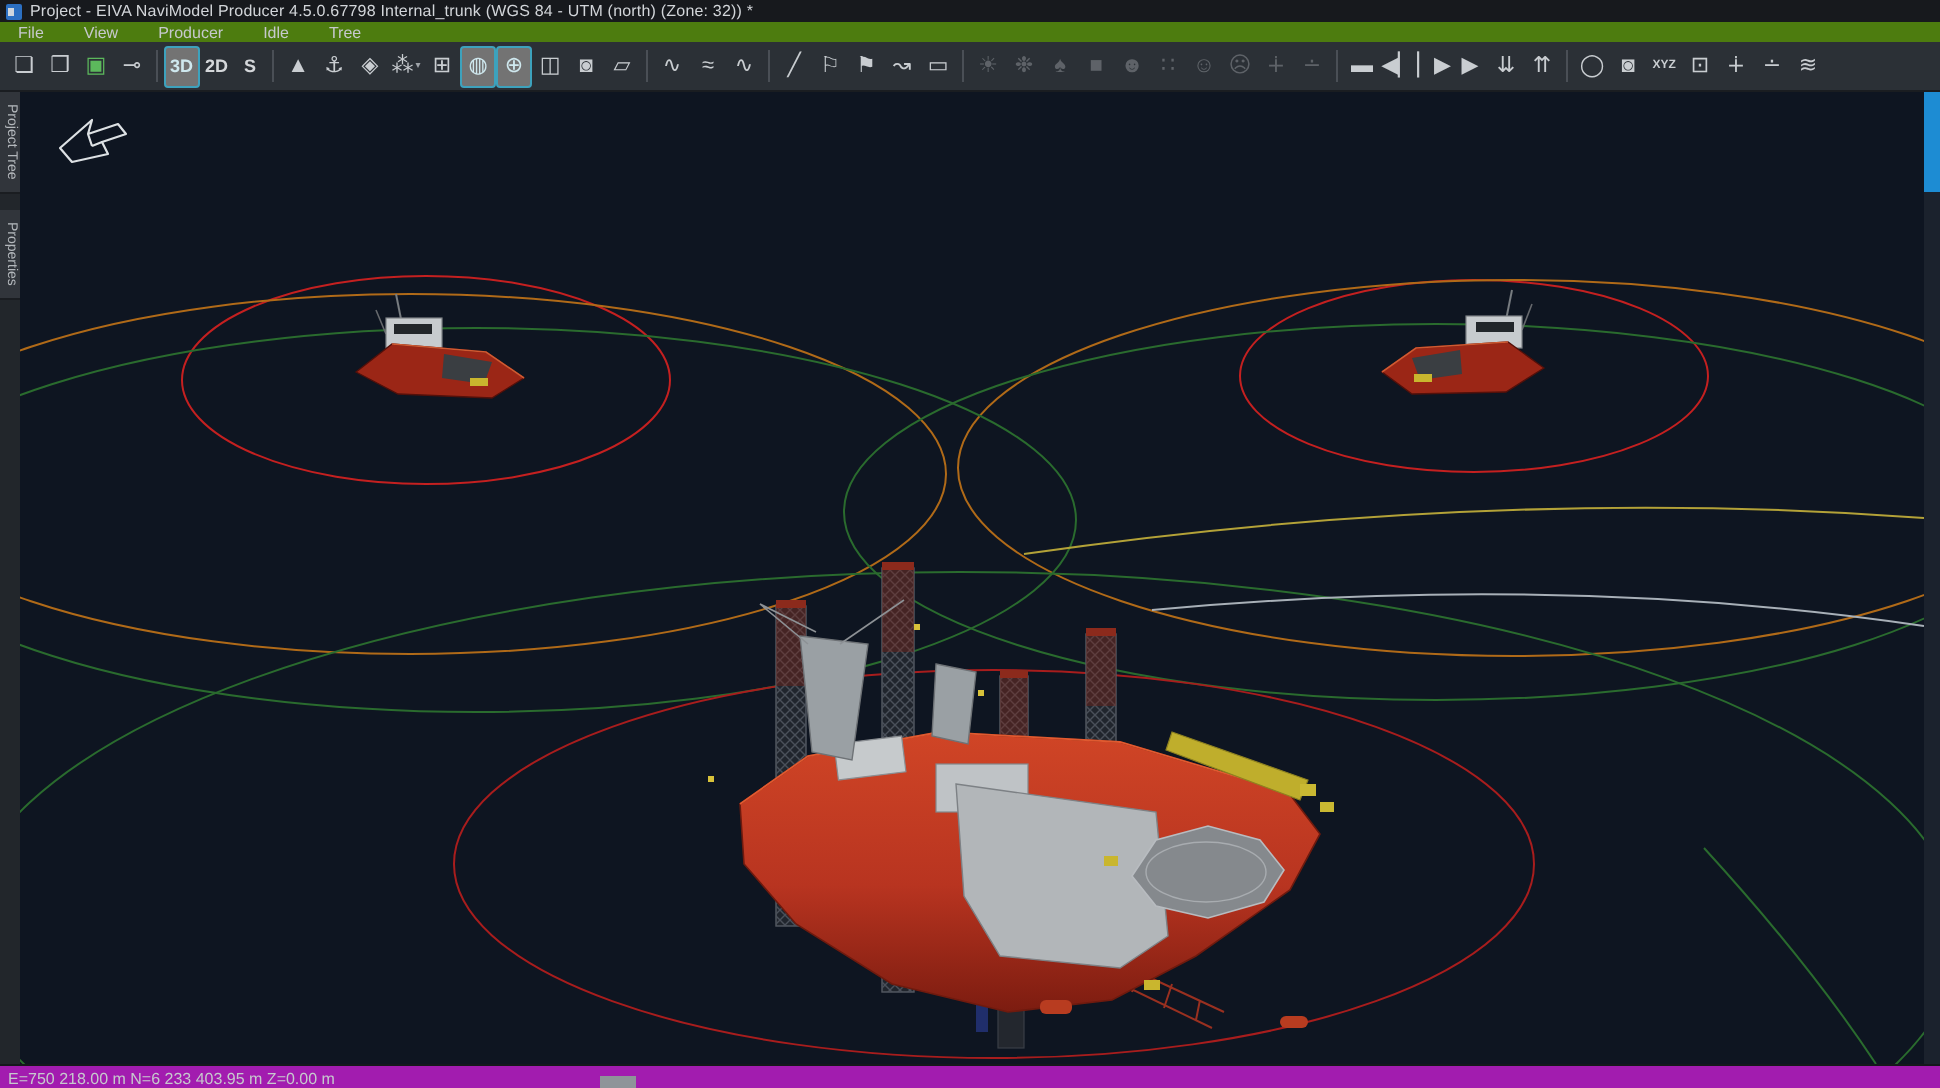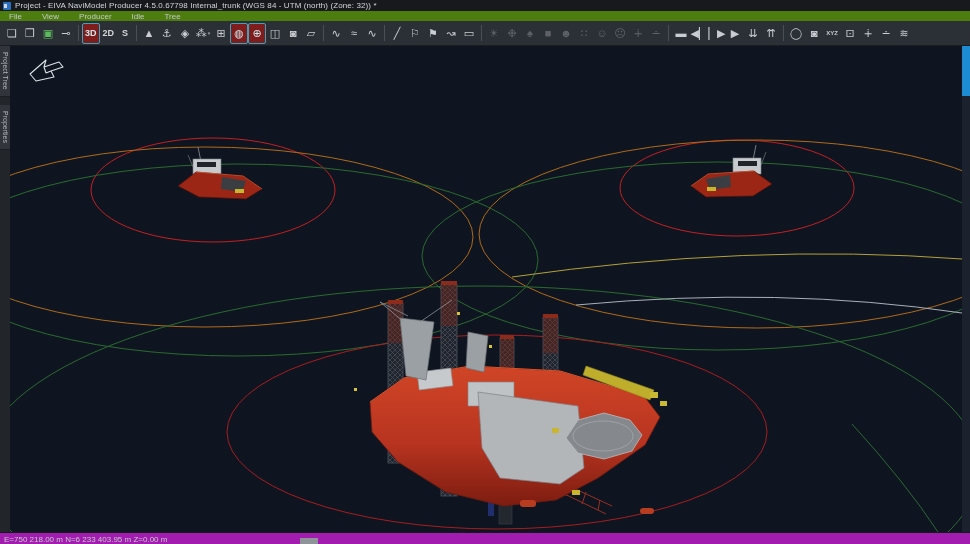--- a/index.html
+++ b/index.html
@@ -20,21 +20,21 @@
   .menu-item { font-size:8px; color:#c6c9cd; padding:0 5px; cursor:default; }
 
   .toolbar { position:absolute; left:0; top:21px; width:970px; height:25px;
     background:#2b3036; border-bottom:1px solid #1a1d21; display:flex; align-items:center;
     padding-left:3px; overflow:hidden; }
   .tb-btn { width:18px; height:21px; display:flex; align-items:center; justify-content:center;
     color:#c9cdd1; font-size:11px; line-height:1; flex:0 0 auto; border:1px solid transparent;
     border-radius:2px; position:relative; }
   .tb-btn.text { width:auto; min-width:16px; padding:0 2px; font-size:9px; font-weight:bold; color:#d4d7da; }
   .tb-btn.smalltext { font-size:6px; font-weight:bold; letter-spacing:0; }
-  .tb-btn.active { background:#7f1d1d; border-color:#3da2bd; color:#cfe8ee;text-align:center; }
+  .tb-btn.active { background:#737373; border-color:#3da2bd; color:#cfe8ee;text-align:center; }
   .tb-btn.disabled { opacity:.32; }
   .tb-sep { width:1px; height:16px; background:#4a4f56; margin:0 3px; flex:0 0 auto; }
   .tb-caret { font-size:5px; color:#9ea3a8; margin-left:1px; }
 
   
   .side-strip { position:absolute; left:0; top:46px; width:10px; height:486px; background:#22262b; }
   .side-tab { writing-mode:vertical-rl; font-size:7px; color:#b4b8bc; background:#31353b;
     padding:6px 1px; margin-bottom:8px; display:block; width:10px; text-align:center;
     border-bottom:1px solid #1a1d21; }
   .viewport { position:absolute; left:10px; top:46px; width:952px; height:486px;

